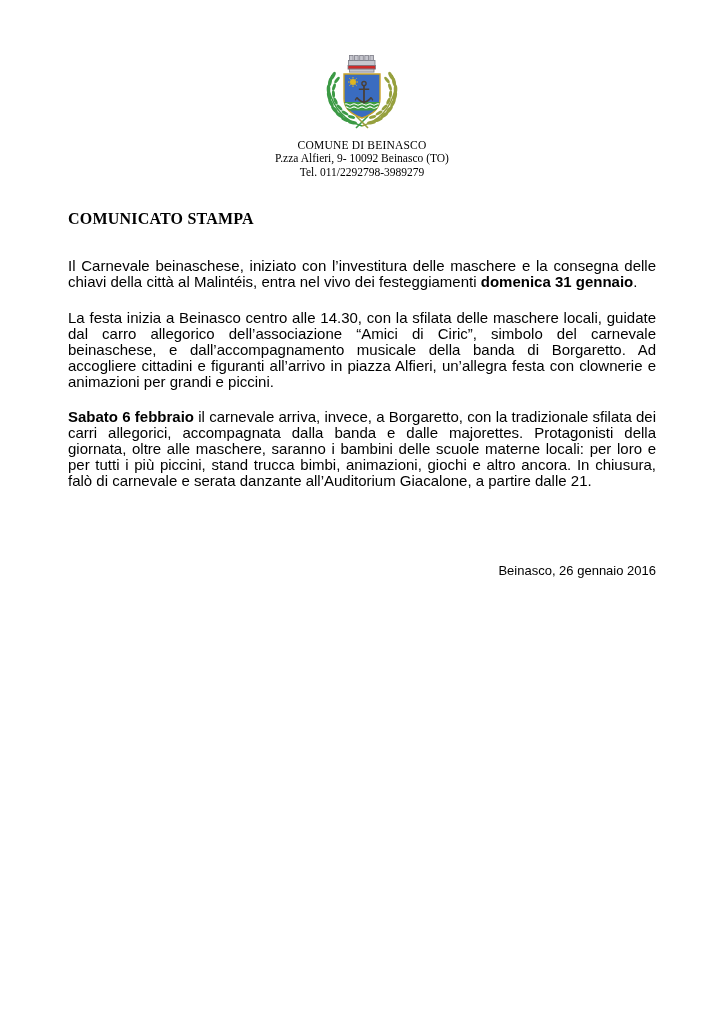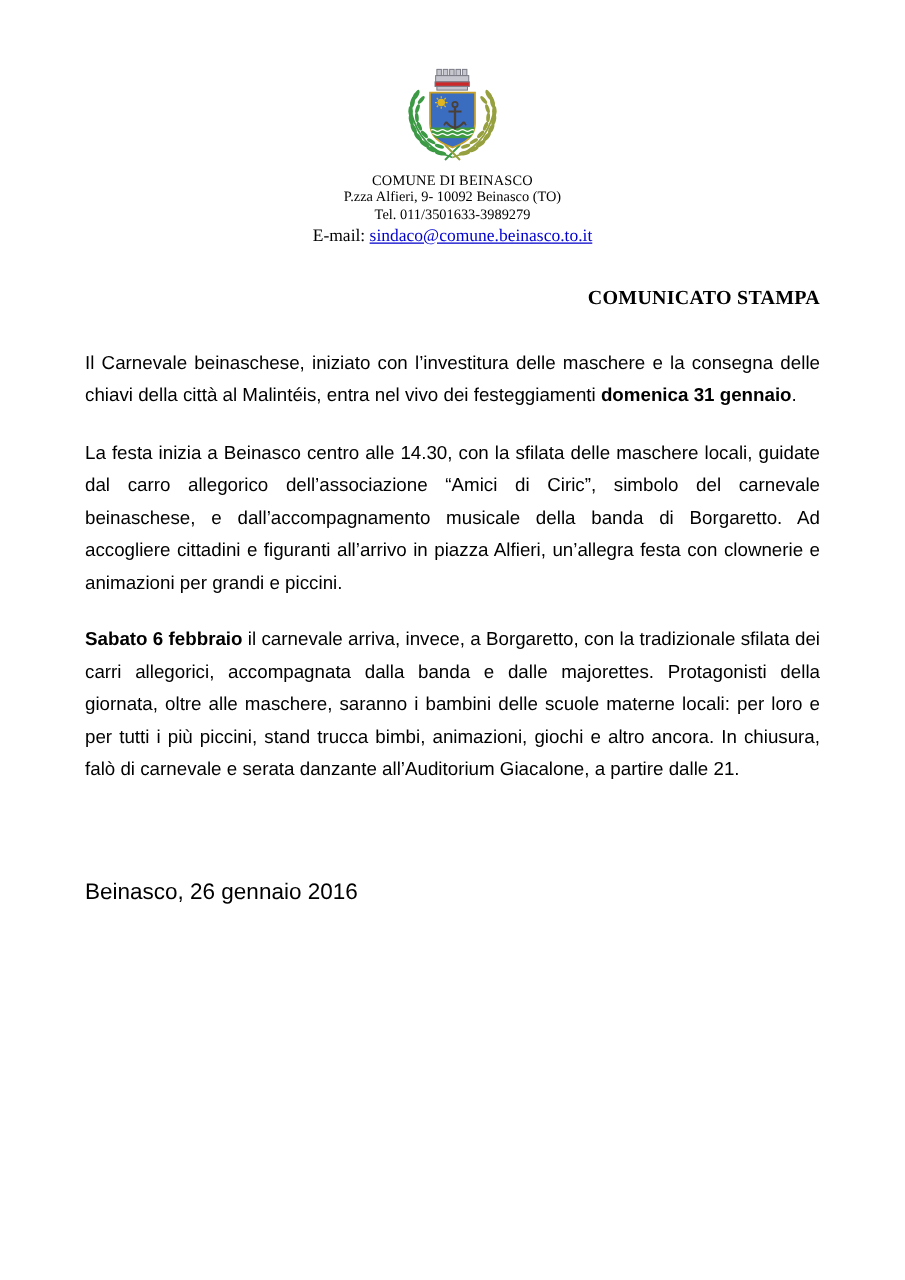--- a/index.html
+++ b/index.html
@@ -21,43 +21,43 @@
   .crest-wrap svg { width: 88px; height: 82px; }
   .org-name { font-size: 11.5px; margin-top: 5px; letter-spacing: 0.2px; }
   .org-line { font-size: 11.5px; line-height: 14px; }
   .email-line { font-size: 14px; line-height: 18px; margin-top: 2px; }
   .email-link { color: var(--link-color, #0000cc); text-decoration: underline; cursor: pointer; }
   
   .kicker {
     font-family: "Liberation Serif", serif;
     font-weight: bold;
     font-size: 16px;
-    text-align: right;
+    text-align: left;
     margin: 31px 0 0 0;
     letter-spacing: 0.2px;
   }
   .headline {
     font-family: "Liberation Sans", sans-serif;
     font-weight: bold;
     font-style: italic;
     font-size: 19px;
     text-align: center;
     margin: 17px 0 0 0;
   }
   .body-block { margin-top: 30px; }
   .para {
     font-size: 15px;
-    line-height: 26px;
+    line-height: 16px;
     text-align: justify;
     margin: 0 0 19.5px 0;
   }
   .para b { font-weight: bold; }
   .dateline {
-    font-size: 18px;
-    text-align: left;
+    font-size: 13px;
+    text-align: right;
     margin-top: 74px;
   }
 </style>
 </head>
 <body>
 
 <div class="page">
 
   <header class="letterhead">
     <div class="crest-wrap">
@@ -150,22 +150,21 @@
               <line x1="40.8" y1="37.2" x2="51.2" y2="37.2" stroke-width="1.5"></line>
               <path d="M38.8,45.5 Q46,54.5 53.2,45.5"></path>
               <path d="M38.8,45.5 l-1.6,2.8 M53.2,45.5 l1.6,2.8" stroke-width="1.4"></path>
             </g>
           </g>
         </g>
       </svg>
     </div>
     <div class="org-name">COMUNE DI BEINASCO</div>
     <div class="org-line">P.zza Alfieri, 9- 10092 Beinasco (TO)</div>
-    <div class="org-line">Tel. 011/3501633-3989279</div>
-    <div class="email-line"><span>E-mail: </span><a class="email-link" href="#">sindaco@comune.beinasco.to.it</a></div>
+    <div class="org-line">Tel. 011/2292798-3989279</div>
   </header>
 
   <main>
     <h2 class="kicker">COMUNICATO STAMPA</h2>
     <div class="body-block" id="paragraphs">
         <p class="para"><span>Il Carnevale beinaschese, iniziato con l’investitura delle maschere e la consegna delle chiavi della città al Malintéis, entra nel vivo dei festeggiamenti </span><b>domenica 31 gennaio</b><span>.</span></p>
         <p class="para"><span>La festa inizia a Beinasco centro alle 14.30, con la sfilata delle maschere locali, guidate dal carro allegorico dell’associazione “Amici di Ciric”, simbolo del carnevale beinaschese, e dall’accompagnamento musicale della banda di Borgaretto. Ad accogliere cittadini e figuranti all’arrivo in piazza Alfieri, un’allegra festa con clownerie e animazioni per grandi e piccini.</span></p>
         <p class="para"><b>Sabato 6 febbraio</b><span> il carnevale arriva, invece, a Borgaretto, con la tradizionale sfilata dei carri allegorici, accompagnata dalla banda e dalle majorettes. Protagonisti della giornata, oltre alle maschere, saranno i bambini delle scuole materne locali: per loro e per tutti i più piccini, stand trucca bimbi, animazioni, giochi e altro ancora. In chiusura, falò di carnevale e serata danzante all’Auditorium Giacalone, a partire dalle 21.</span></p>
       </div>
     <div class="dateline">Beinasco, 26 gennaio 2016</div>

